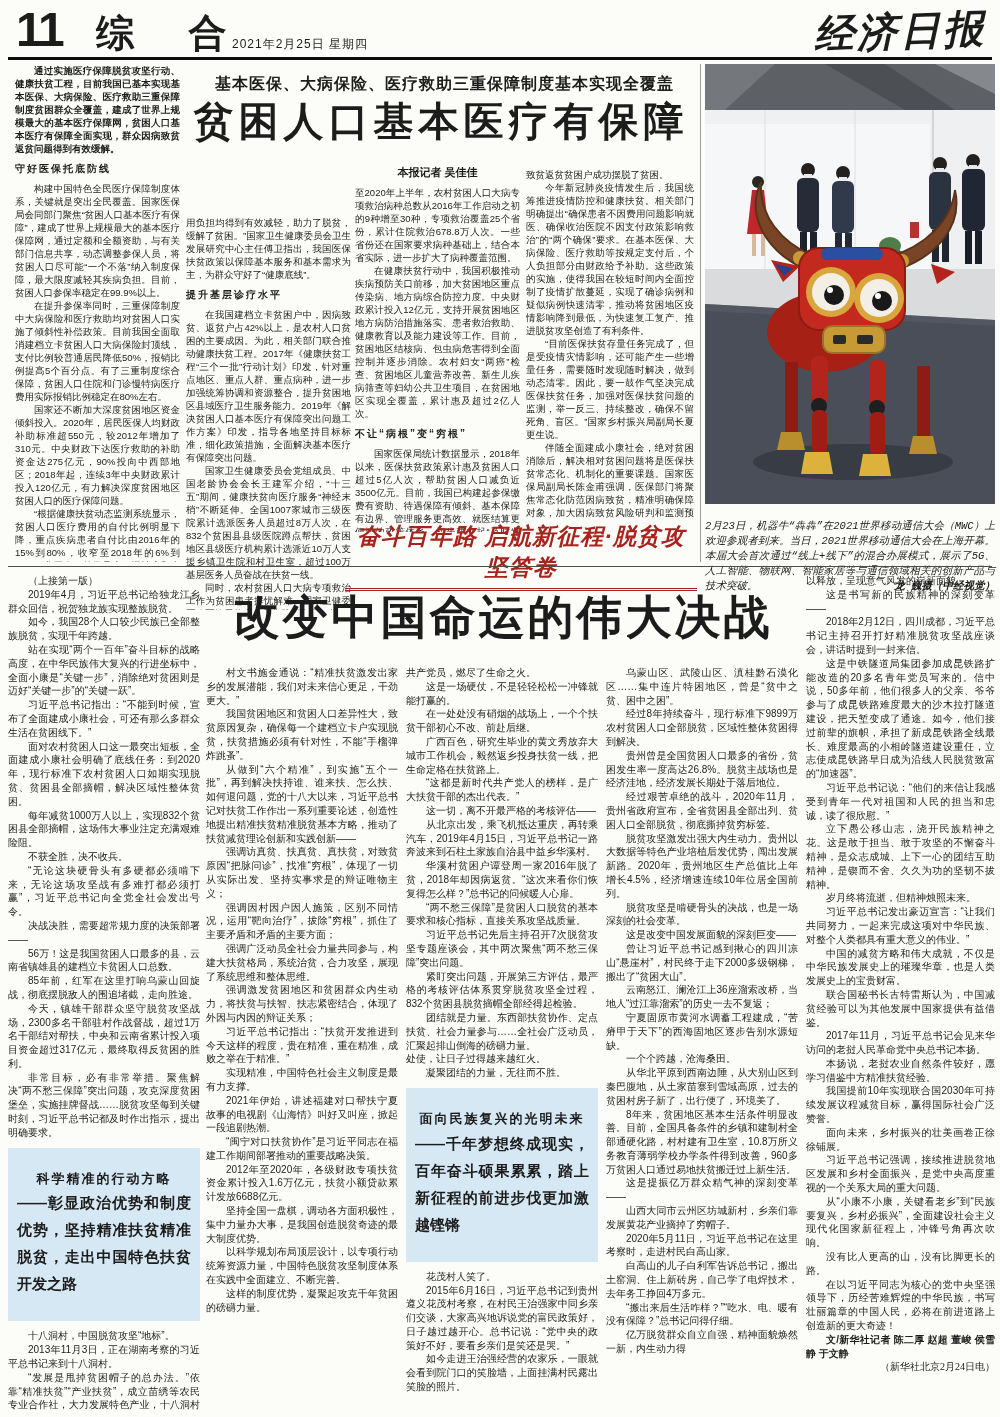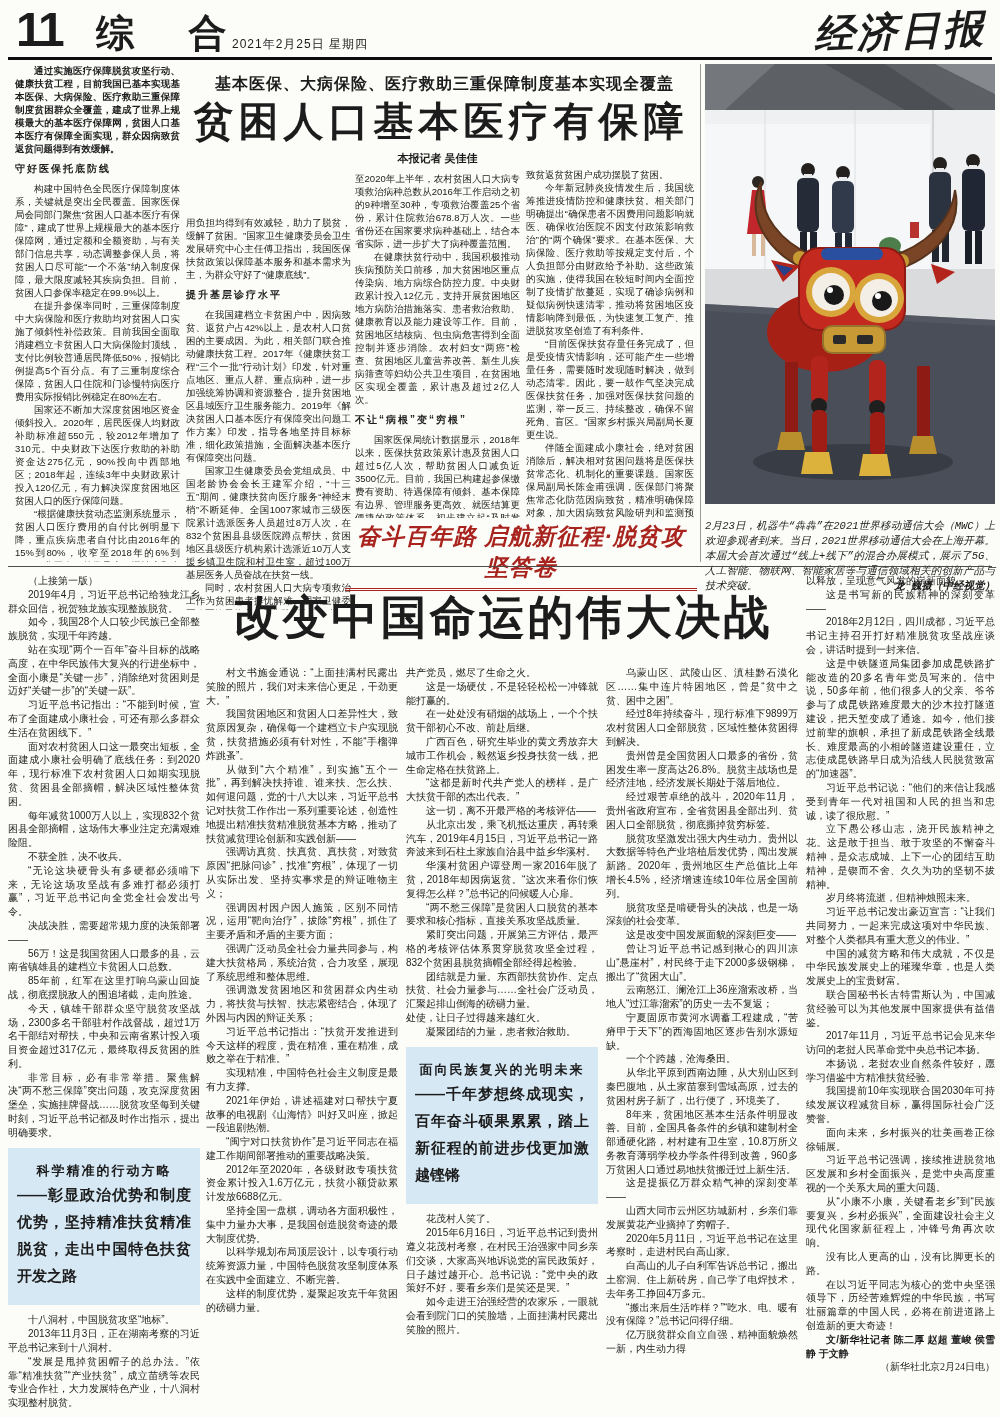--- a/index.html
+++ b/index.html
@@ -12,21 +12,21 @@
   .paperlogo{position:absolute;right:14px;top:4px;font-size:40px;font-weight:700;font-style:italic;
              font-family:"DejaVu Serif",serif;transform:rotate(-2deg);letter-spacing:3px;}
   .rule-mh{position:absolute;left:8px;right:8px;top:57px;height:3px;background:#0d0d0d;}
   
   .kicker{position:absolute;left:192px;top:74px;width:505px;text-align:center;font-size:16px;font-weight:700;letter-spacing:1px;}
   .headline1{position:absolute;left:185px;top:94px;width:512px;text-align:center;font-size:40px;font-weight:900;
              font-family:"Liberation Serif",serif;letter-spacing:5px;}
   .tcol{position:absolute;overflow:hidden;font-size:9.5px;line-height:13px;width:165px;}
   #tcolA{left:15px;top:64px;height:498px;}
   #tcolB{left:186px;top:168px;height:394px;margin-top:48px;}
-  #tcolC{left:355px;top:150px;height:368px;}
+  #tcolC{left:355px;top:164px;height:368px;}
   #tcolD{left:526px;top:168px;width:168px;height:350px;}
   .para{margin:0;text-align:justify;text-indent:2em;}
   .cont{text-indent:0;}
   .lead{font-weight:700;}
   .col-head{text-align:left;font-weight:800;font-size:10px;margin:7px 0;letter-spacing:2px;}
   .byline{text-align:center;font-size:11px;font-weight:700;margin:2px 0 7px;text-indent:0;}
   .banner{position:absolute;left:345px;top:521px;width:352px;text-align:center;color:#a8231d;font-weight:900;
           font-size:23px;letter-spacing:1px;border-bottom:3px double #a8231d;padding-bottom:5px;font-style:italic;}
   .vrule{position:absolute;left:700px;top:64px;width:1px;height:498px;background:#9a9a96;}
   
@@ -39,21 +39,21 @@
   .rule-mid{position:absolute;left:8px;right:8px;top:566px;height:1px;background:#4c4c48;}
   
   .headline2{position:absolute;left:205px;top:576px;width:596px;height:84px;display:flex;align-items:center;
              justify-content:center;font-size:46px;font-weight:900;letter-spacing:3px;}
   .bcol{position:absolute;overflow:hidden;width:192px;font-size:10px;line-height:13.8px;}
   #bcol1{left:8px;top:574px;height:838px;}
   #bcol2{left:206px;top:666px;height:746px;}
   #bcol3{left:406px;top:666px;height:746px;}
   #bcol4{left:606px;top:666px;height:746px;}
   #bcol5{left:806px;top:574px;width:189px;height:838px;}
-  .hl-box{background:#d6e8f4;padding:16px 9px;margin:8px 0;}
+  .hl-box{background:#d6e8f4;padding:24px 9px;margin:8px 0;}
   .hl-title{text-align:center;font-size:13px;margin-bottom:4px;letter-spacing:2px;font-weight:700;
             font-family:"Liberation Serif",serif;}
   .hl-sub{font-size:15px;font-weight:700;line-height:27px;text-align:justify;}
   .authors{font-weight:700;}
   .sign{text-align:right;text-indent:0;font-family:Liberation Serif, serif;}
 </style>
 </head>
 <body>
 
 <div class="page">
@@ -218,21 +218,21 @@
       <p class="para">非常目标，必有非常举措。聚焦解决“两不愁三保障”突出问题，攻克深度贫困堡垒，实施挂牌督战……脱贫攻坚每到关键时刻，习近平总书记都及时作出指示，提出明确要求。</p>
       <div class="hl-box">
         <div class="hl-title">科学精准的行动方略</div>
         <div class="hl-sub">——彰显政治优势和制度优势，坚持精准扶贫精准脱贫，走出中国特色扶贫开发之路</div>
       </div>
       <p class="para">十八洞村，中国脱贫攻坚“地标”。</p>
       <p class="para">2013年11月3日，正在湖南考察的习近平总书记来到十八洞村。</p>
       <p class="para">“发展是甩掉贫困帽子的总办法。”依靠“精准扶贫”“产业扶贫”，成立苗绣等农民专业合作社，大力发展特色产业，十八洞村实现整村脱贫。</p>
     </div>
   <div class="bcol" id="bcol2">
-      <p class="para">村文书施金通说：“上面挂满村民露出笑脸的照片，我们对未来信心更足，干劲更大。”</p>
+      <p class="para">村文书施金通说：“精准扶贫激发出家乡的发展潜能，我们对未来信心更足，干劲更大。”</p>
       <p class="para">我国贫困地区和贫困人口差异性大，致贫原因复杂，确保每一个建档立卡户实现脱贫，扶贫措施必须有针对性，不能“手榴弹炸跳蚤”。</p>
       <p class="para">从做到“六个精准”，到实施“五个一批”，再到解决扶持谁、谁来扶、怎么扶、如何退问题，党的十八大以来，习近平总书记对扶贫工作作出一系列重要论述，创造性地提出精准扶贫精准脱贫基本方略，推动了扶贫减贫理论创新和实践创新——</p>
       <p class="para">强调访真贫、扶真贫、真扶贫，对致贫原因“把脉问诊”，找准“穷根”，体现了一切从实际出发、坚持实事求是的辩证唯物主义；</p>
       <p class="para">强调因村因户因人施策，区别不同情况，运用“靶向治疗”，拔除“穷根”，抓住了主要矛盾和矛盾的主要方面；</p>
       <p class="para">强调广泛动员全社会力量共同参与，构建大扶贫格局，系统治贫，合力攻坚，展现了系统思维和整体思维。</p>
       <p class="para">强调激发贫困地区和贫困群众内生动力，将扶贫与扶智、扶志紧密结合，体现了外因与内因的辩证关系；</p>
       <p class="para">习近平总书记指出：“扶贫开发推进到今天这样的程度，贵在精准，重在精准，成败之举在于精准。”</p>
       <p class="para">实现精准，中国特色社会主义制度是最有力支撑。</p>
       <p class="para">2021年伊始，讲述福建对口帮扶宁夏故事的电视剧《山海情》叫好又叫座，掀起一段追剧热潮。</p>
       <p class="para">“闽宁对口扶贫协作”是习近平同志在福建工作期间部署推动的重要战略决策。</p>
@@ -244,24 +244,25 @@
   <div class="bcol" id="bcol3">
       <p class="para cont">共产党员，燃尽了生命之火。</p>
       <p class="para">这是一场硬仗，不是轻轻松松一冲锋就能打赢的。</p>
       <p class="para">在一处处没有硝烟的战场上，一个个扶贫干部初心不改、前赴后继。</p>
       <p class="para">广西百色，研究生毕业的黄文秀放弃大城市工作机会，毅然返乡投身扶贫一线，把生命定格在扶贫路上。</p>
       <p class="para">“这都是新时代共产党人的榜样，是广大扶贫干部的杰出代表。”</p>
       <p class="para">这一切，离不开最严格的考核评估——</p>
       <p class="para">从北京出发，乘飞机抵达重庆，再转乘汽车，2019年4月15日，习近平总书记一路奔波来到石柱土家族自治县中益乡华溪村。</p>
       <p class="para">华溪村贫困户谭登周一家2016年脱了贫，2018年却因病返贫。“这次来看你们恢复得怎么样？”总书记的问候暖人心扉。</p>
       <p class="para">“两不愁三保障”是贫困人口脱贫的基本要求和核心指标，直接关系攻坚战质量。</p>
+      <p class="para">习近平总书记先后主持召开7次脱贫攻坚专题座谈会，其中两次聚焦“两不愁三保障”突出问题。</p>
       <p class="para">紧盯突出问题，开展第三方评估，最严格的考核评估体系贯穿脱贫攻坚全过程，832个贫困县脱贫摘帽全部经得起检验。</p>
       <p class="para">团结就是力量。东西部扶贫协作、定点扶贫、社会力量参与……全社会广泛动员，汇聚起排山倒海的磅礴力量。</p>
       <p class="para cont">处使，让日子过得越来越红火。</p>
-      <p class="para">凝聚团结的力量，患者救治救助。</p>
+      <p class="para">凝聚团结的力量，无往而不胜。</p>
       <div class="hl-box">
         <div class="hl-title">面向民族复兴的光明未来</div>
         <div class="hl-sub">——千年梦想终成现实，百年奋斗硕果累累，踏上新征程的前进步伐更加激越铿锵</div>
       </div>
       <p class="para">花茂村人笑了。</p>
       <p class="para">2015年6月16日，习近平总书记到贵州遵义花茂村考察，在村民王治强家中同乡亲们交谈，大家高兴地诉说党的富民政策好，日子越过越开心。总书记说：“党中央的政策好不好，要看乡亲们是笑还是哭。”</p>
       <p class="para">如今走进王治强经营的农家乐，一眼就会看到院门口的笑脸墙，上面挂满村民露出笑脸的照片。</p>
     </div>
   <div class="bcol" id="bcol4">
       <p class="para">乌蒙山区、武陵山区、滇桂黔石漠化区……集中连片特困地区，曾是“贫中之贫、困中之困”。</p>

